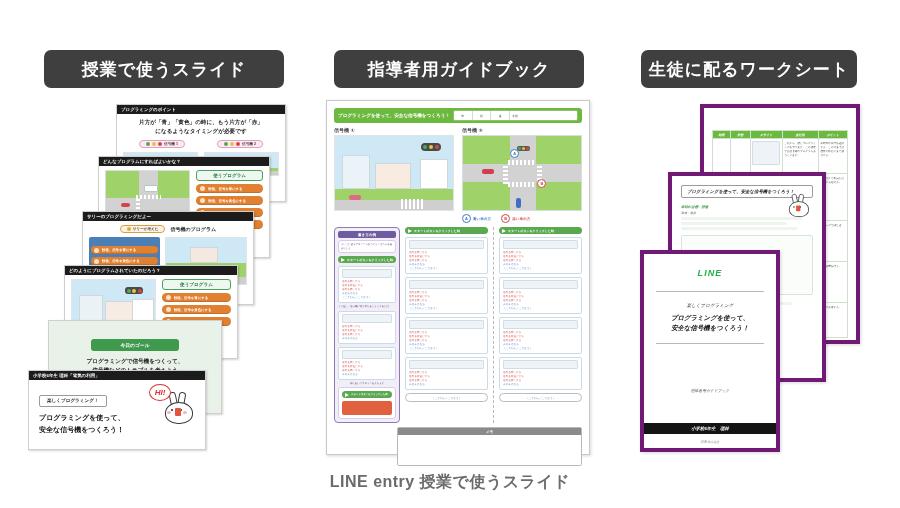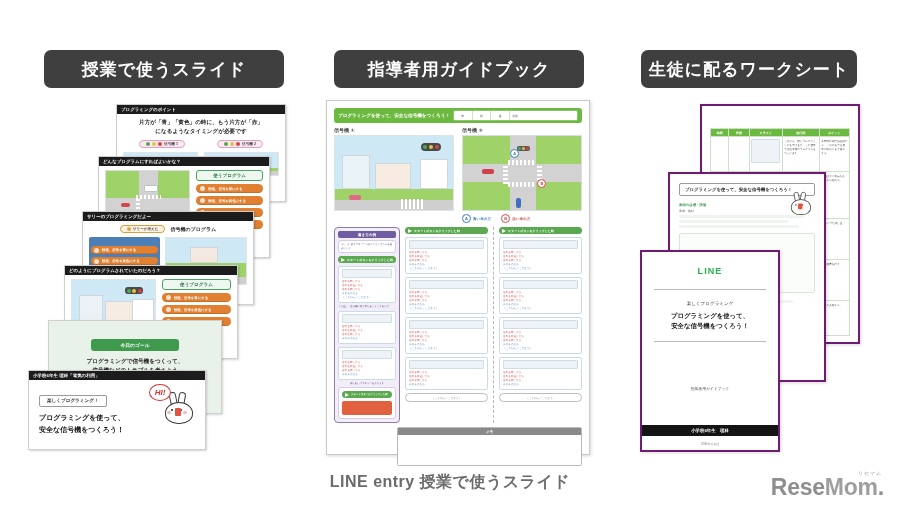--- a/index.html
+++ b/index.html
@@ -95,21 +95,21 @@
   .stepcard .ln{font-size:2.6px;color:#cf4a4a;line-height:1.55;}
   .stepcard .ln.b{color:#3c7bbf;}
   .howto{background:#f2eef8;border:1px solid #8e79b5;border-radius:4px;padding:3px;}
   .howto .h{background:#6f5ba0;color:#fff;font-size:3.6px;font-weight:bold;text-align:center;border-radius:2px;padding:1.5px 0;}
   .memo{border:1px solid #b9b9b9;border-radius:2px;margin-top:4px;}
   .memo .mh{background:#8a8a8a;color:#fff;font-size:3.6px;font-weight:bold;text-align:center;padding:1.5px 0;}
   .memo .mb{height:30px;background:#fff;}
   .vdash{border-left:1px dashed #b7b7b7;}
 
   
-  .gb{position:absolute;background:#fff;border:2px solid #701a75;box-shadow:1px 1px 3px rgba(0,0,0,.16);}
+  .gb{position:absolute;background:#fff;border:4px solid #701a75;box-shadow:1px 1px 3px rgba(0,0,0,.16);font-style:italic;}
   .tblrow{display:flex;border-bottom:1px solid #cfe0cd;}
   .tblrow .c{border-right:1px solid #cfe0cd;padding:1.5px;font-size:2.6px;color:#4a4a4a;overflow:hidden;}
   .tblhead{background:#6cb93f;color:#fff;font-weight:bold;}
   .tblhead .c{color:#fff;font-size:3px;text-align:center;}
   .gb-line{height:3px;background:#eef4ee;margin:2px 0;border-radius:1px;}
   .cover-line{border-top:1px solid #b9b9b9;}
   .line-logo{color:#22b14c;font-weight:bold;font-size:9px;letter-spacing:.12em;text-align:center;}
   .cv-small{font-size:4.6px;text-align:center;color:#3a3a3a;}
   .cv-main{font-size:6.4px;font-weight:bold;text-align:center;line-height:1.5;color:#141414;}
   .cv-foot{background:#141414;color:#fff;text-align:center;font-size:4.4px;font-weight:bold;padding:3px 0;}
@@ -595,18 +595,14 @@
       <div class="cv-small" style="margin-top:44px;font-size:3.8px;color:#555;">指導者用ガイドブック</div>
     </div>
     <div class="cv-foot" style="position:absolute;left:0;right:0;bottom:14px;">
       <span>小学校6年生　理科</span>
     </div>
     <div style="position:absolute;left:0;right:0;bottom:4px;text-align:center;font-size:3px;color:#8a8a8a;">LINE株式会社</div>
   </div>
 
   <div id="caption">LINE entry 授業で使うスライド</div>
 
-  <div id="logo">
-    <span class="ruby">リセマム</span>
-    <span class="word"><span>Rese</span><span class="e">Mom</span><span>.</span></span>
-  </div>
 
 </div>
 
 </body></html>

